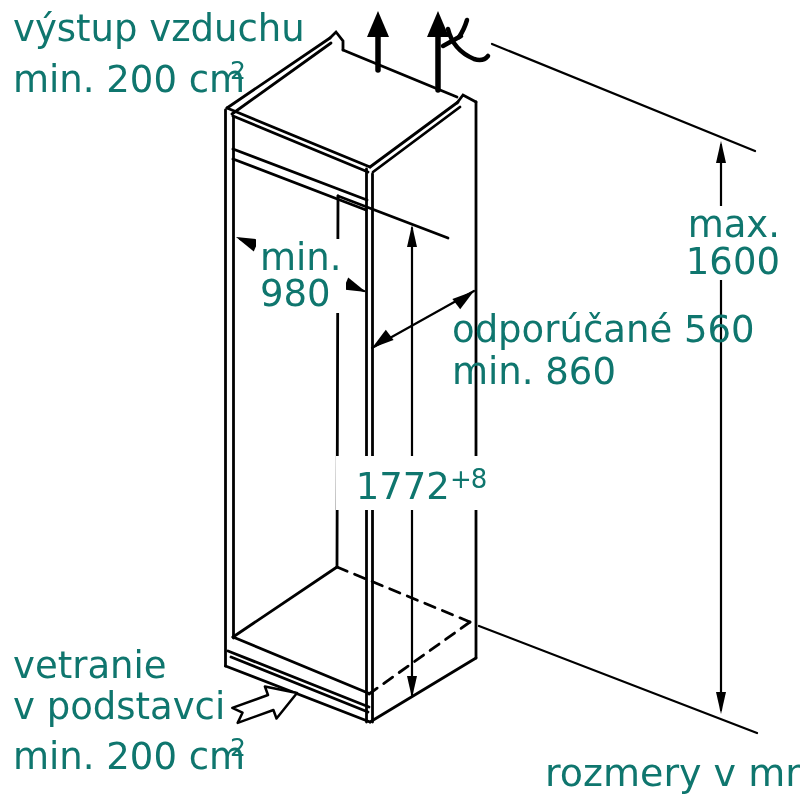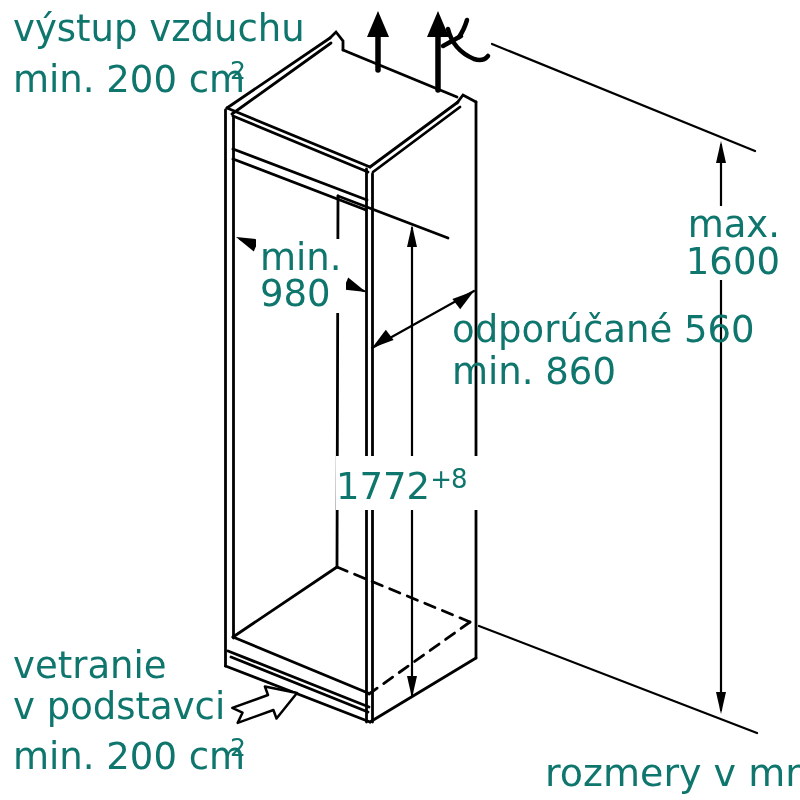--- a/index.html
+++ b/index.html
@@ -9,21 +9,21 @@
   svg{position:absolute;left:0;top:0;}
   .lbl{position:absolute;white-space:nowrap;font-size:37px;line-height:42px;color:#0f766e;}
   .lbl .ln{display:block;}
   .bgwhite{background:#ffffff;}
   .cm-sup{font-size:25px;vertical-align:13px;margin-left:-15px;}
   .tol-sup{font-size:26px;vertical-align:11px;letter-spacing:-1px;}
   #lbl-max{left:680px;top:206px;width:100px;text-align:right;line-height:37px;}
   #lbl-air{left:13px;top:8px;}
   #lbl-width{left:256px;top:239px;line-height:36px;padding:1px 4px;}
   #lbl-depth{left:445px;top:309px;line-height:42px;margin-left:7px;}
-  #lbl-height{left:336px;top:456px;width:170px;text-align:left;padding:2px 0;}
+  #lbl-height{left:336px;top:456px;width:170px;text-align:center;padding:2px 0;}
   #lbl-vent{left:13px;top:645px;line-height:41px;}
   #lbl-units{left:545px;top:752px;font-size:38px;}
 </style>
 </head>
 <body>
 
 <div id="stage">
 
   <svg width="800" height="800" viewBox="0 0 800 800" fill="none" stroke="#000" stroke-width="2.8" stroke-linecap="round">
 

